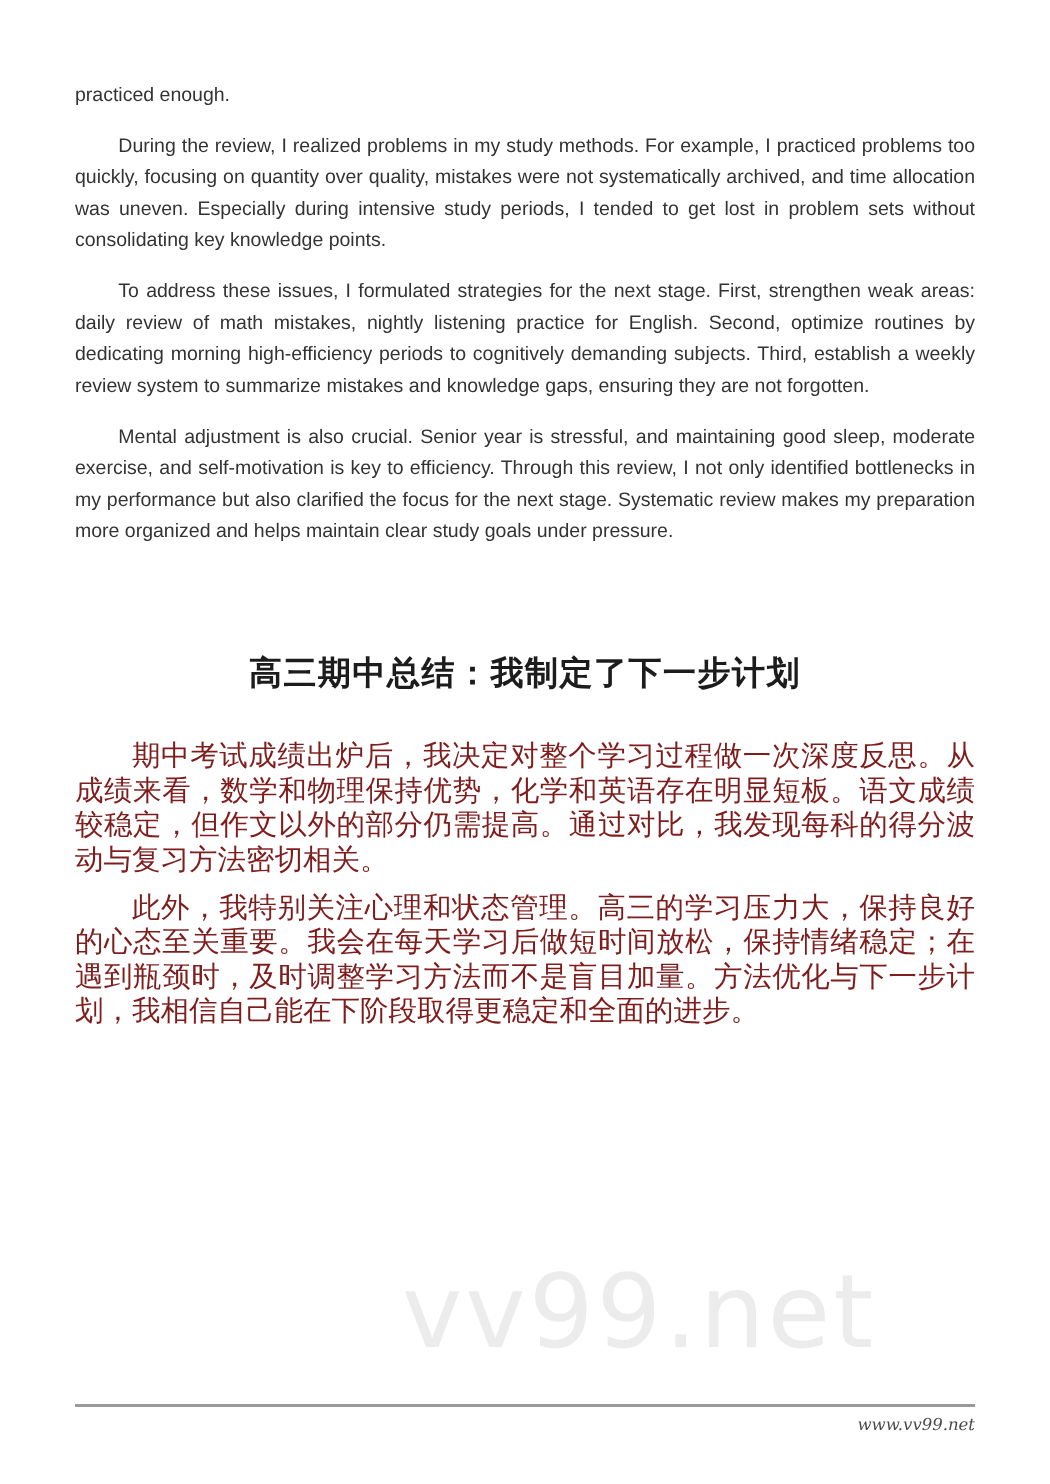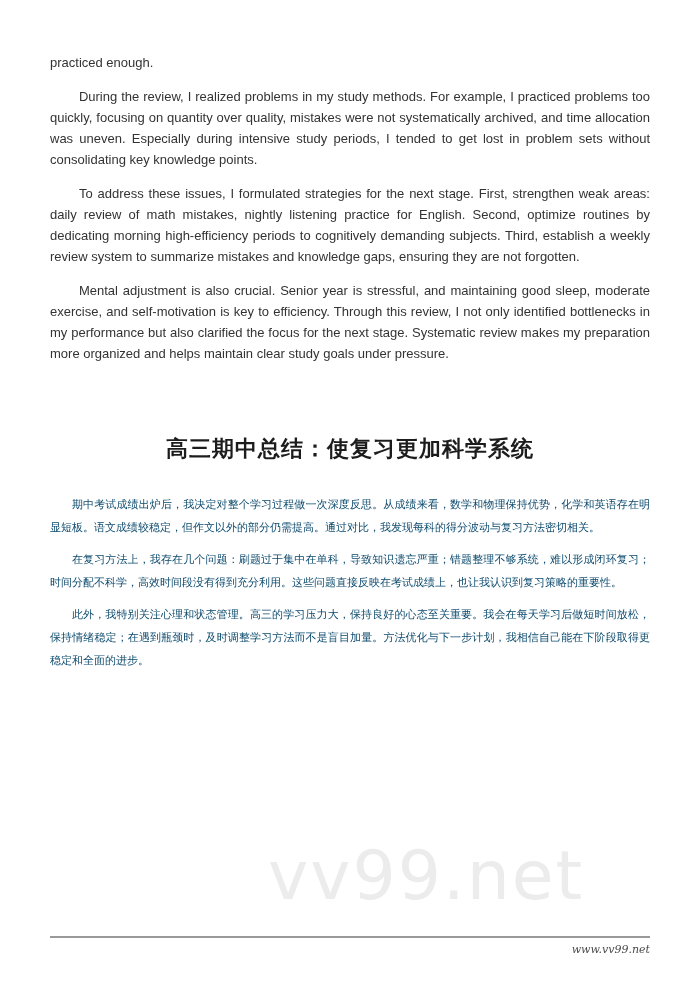--- a/index.html
+++ b/index.html
@@ -37,23 +37,23 @@
     font-weight: 700;
     font-size: 22px;
     line-height: 30px;
     color: #1c1c1c;
     text-align: center;
     margin: 70px 0 29px 0;
     letter-spacing: 1px;
   }
   .zh-para {
     font-family: "Liberation Serif", "DejaVu Serif", serif;
-    font-size: 11px;
+    font-size: 19px;
     line-height: 23px;
-    color: #0c4a6e;
+    color: #7f1d1d;
     text-align: justify;
     text-indent: 2em;
     margin: 0 0 9px 0;
   }
   
   .watermark {
     position: absolute;
     left: 268px;
     top: 842px;
     z-index: 0;
@@ -93,24 +93,23 @@
 <div class="watermark">vv99.net</div>
 
 <div class="page">
   <div class="content">
 
     <p class="en-para">practiced enough.</p>
     <p class="en-para indent">During the review, I realized problems in my study methods. For example, I practiced problems too quickly, focusing on quantity over quality, mistakes were not systematically archived, and time allocation was uneven. Especially during intensive study periods, I tended to get lost in problem sets without consolidating key knowledge points.</p>
     <p class="en-para indent">To address these issues, I formulated strategies for the next stage. First, strengthen weak areas: daily review of math mistakes, nightly listening practice for English. Second, optimize routines by dedicating morning high-efficiency periods to cognitively demanding subjects. Third, establish a weekly review system to summarize mistakes and knowledge gaps, ensuring they are not forgotten.</p>
     <p class="en-para indent">Mental adjustment is also crucial. Senior year is stressful, and maintaining good sleep, moderate exercise, and self-motivation is key to efficiency. Through this review, I not only identified bottlenecks in my performance but also clarified the focus for the next stage. Systematic review makes my preparation more organized and helps maintain clear study goals under pressure.</p>
 
-    <h1 class="zh-heading">高三期中总结：使复习更加科学系统</h1>
+    <h1 class="zh-heading">高三期中总结：我制定了下一步计划</h1>
 
     <p class="zh-para">期中考试成绩出炉后，我决定对整个学习过程做一次深度反思。从成绩来看，数学和物理保持优势，化学和英语存在明显短板。语文成绩较稳定，但作文以外的部分仍需提高。通过对比，我发现每科的得分波动与复习方法密切相关。</p>
-    <p class="zh-para">在复习方法上，我存在几个问题：刷题过于集中在单科，导致知识遗忘严重；错题整理不够系统，难以形成闭环复习；时间分配不科学，高效时间段没有得到充分利用。这些问题直接反映在考试成绩上，也让我认识到复习策略的重要性。</p>
     <p class="zh-para">此外，我特别关注心理和状态管理。高三的学习压力大，保持良好的心态至关重要。我会在每天学习后做短时间放松，保持情绪稳定；在遇到瓶颈时，及时调整学习方法而不是盲目加量。方法优化与下一步计划，我相信自己能在下阶段取得更稳定和全面的进步。</p>
 
   </div>
 
   <div class="footer">
     <div class="footer-divider"></div>
     <div class="footer-url">www.vv99.net</div>
   </div>
 </div>
 

